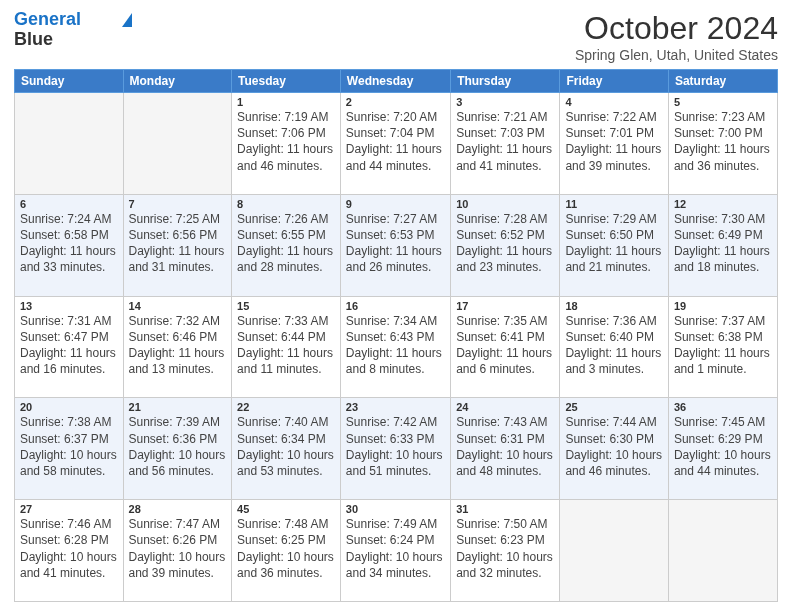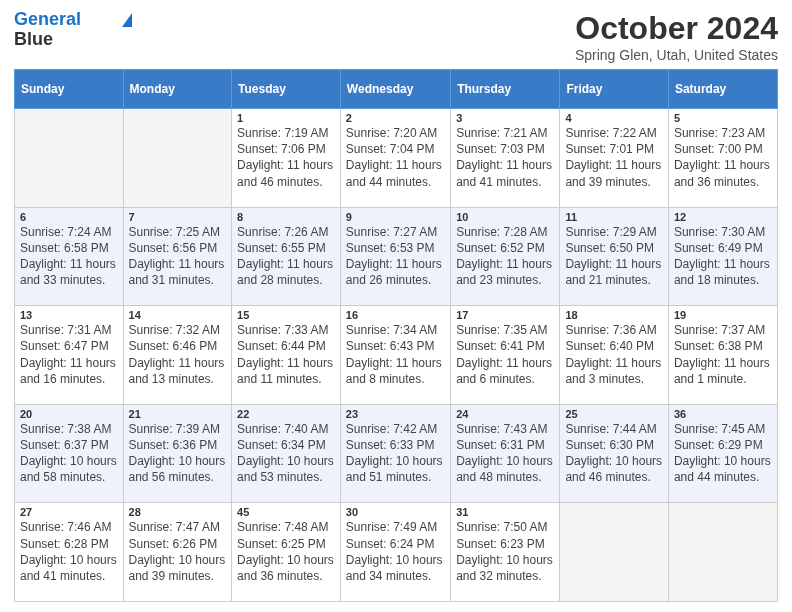--- a/index.html
+++ b/index.html
@@ -48,39 +48,39 @@
     .logo-row {
       display: flex;
       align-items: center;
       gap: 39px;
     }
     .title-block {
       text-align: right;
     }
     .title-block h1 {
       font-size: 32px;
-      font-weight: bold;
+      font-weight: normal;
       color: #333;
     }
     .title-block h2 {
       font-size: 14px;
       font-weight: normal;
       color: #555;
       text-align: right;
     }
     .calendar {
       width: 100%;
       border-collapse: collapse;
       flex: 1;
     }
     .calendar th {
       background: #3a7bc8;
       color: #fff;
       text-align: left;
-      padding: 12px 6px;
+      padding: 4px 6px;
       font-size: 12px;
       border: 1px solid #5a9bdd;
     }
     .calendar td {
       border: 1px solid #ccc;
       vertical-align: top;
       padding: 3px 5px;
       font-size: 9.5px;
       color: #333;
       width: 113px;

